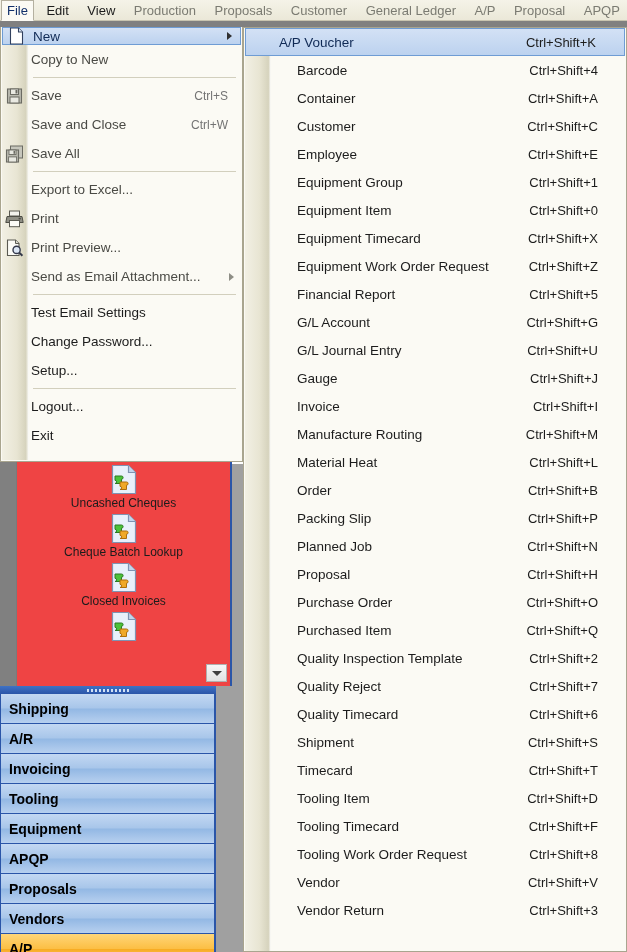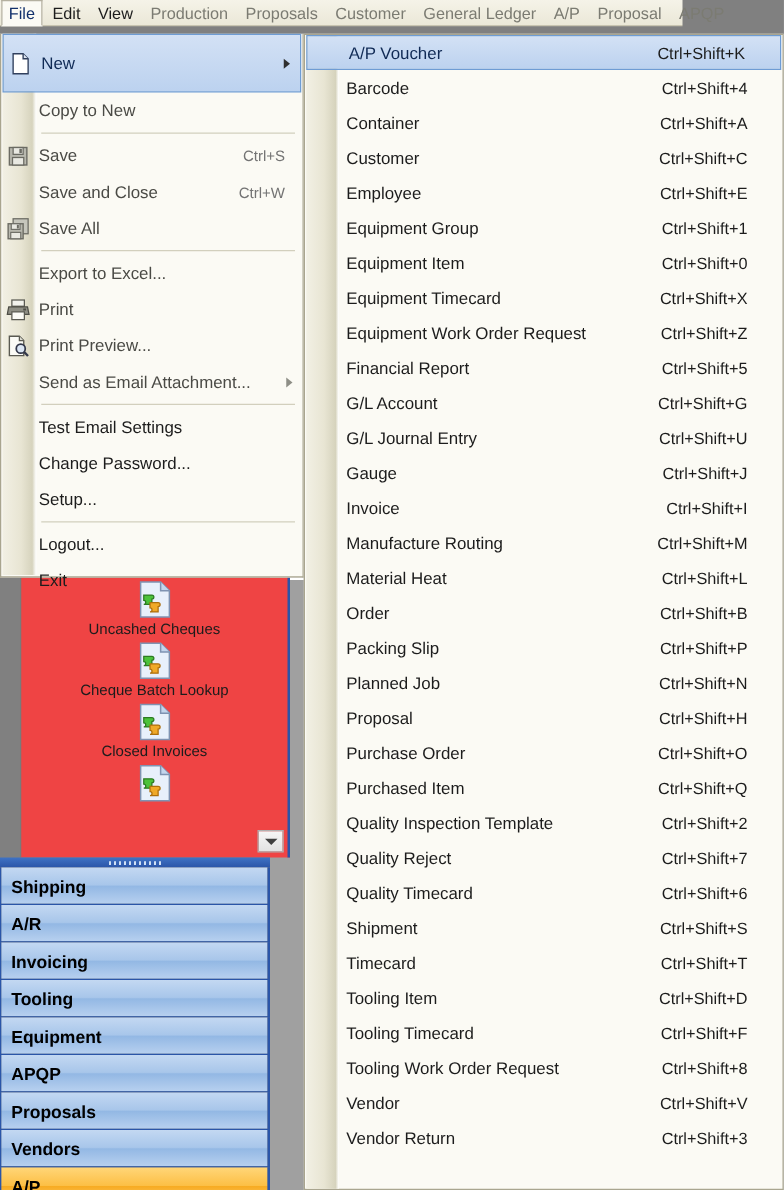--- a/index.html
+++ b/index.html
@@ -7,21 +7,21 @@
     margin: 0; padding: 0;
     width: 627px; height: 952px;
     overflow: hidden;
     background: #808080;
     font-family: "Liberation Sans", sans-serif;
   }
   #root { position: relative; width: 627px; height: 952px; }
 
   
   #menubar {
-    position: absolute; left: 0; top: 0; width: 546px; height: 21px;
+    position: absolute; left: 0; top: 0; width: 627px; height: 21px;
     background: linear-gradient(to bottom, #f5f3e8 0%, #ebe8d8 100%);
     border-bottom: 1px solid #c8c4b0;
     display: flex; align-items: center; justify-content: space-between;
   }
   .menubar-item {
     font-size: 13px; padding: 2px 6px; margin: 0 1px;
     color: #7b7b72; white-space: nowrap; line-height: 17px;
   }
   .menubar-item.enabled { color: #1c1c1c; }
   .menubar-item.active {
@@ -44,21 +44,21 @@
     background: linear-gradient(to right, #f2f0e4 0%, #e8e5d3 55%, #d6d3bd 88%, #ffffff 100%);
   }
   .fm-row {
     position: relative; height: 29px; display: flex; align-items: center;
     padding-left: 30px; font-size: 13.5px; color: #4a4a45; white-space: nowrap;
   }
   .fm-row.enabled { color: #1c1c1c; }
   .fm-row.selected {
     background: linear-gradient(to bottom, #d3e1f5 0%, #bcd2ef 100%);
     border: 1px solid #6e9cd4; color: #102a55;
-    margin: 0 1px; height: 47px;
+    margin: 0 1px; height: 18px;
   }
   .fm-label { flex: 1 1 auto; }
   .fm-accel { font-size: 12px; color: #737373; padding-right: 14px; }
   .fm-arrow {
     position: absolute; right: 8px; top: 50%; transform: translateY(-50%);
     width: 0; height: 0; border-left: 5px solid #303030;
     border-top: 4px solid transparent; border-bottom: 4px solid transparent;
   }
   .fm-arrow.dim { border-left-color: #8e8e86; }
   .fm-sep {
@@ -73,21 +73,21 @@
   #submenu {
     position: absolute; left: 243px; top: 27px; width: 384px; height: 925px;
     background: #fbfaf4; border: 1px solid #a9a58f; z-index: 28;
   }
   #submenu-gutter {
     position: absolute; left: 1px; top: 0; width: 26px; height: 923px;
     background: linear-gradient(to right, #f2f0e4 0%, #e8e5d3 55%, #d6d3bd 90%, #ffffff 100%);
   }
   .sm-row {
     position: relative; height: 28px; display: flex; align-items: center;
-    padding-left: 33px; font-size: 13.5px; color: #1c1c1c; white-space: nowrap;
+    padding-left: 33px; font-size: 13.5px; color: #1c1c1c; white-space: nowrap; margin-left: 20px;
   }
   .sm-row.selected {
     background: linear-gradient(to bottom, #d3e1f5 0%, #bcd2ef 100%);
     border: 1px solid #6e9cd4; color: #102a55;
     margin: 0 1px;
   }
   .sm-label { flex: 1 1 auto; }
   .sm-accel { font-size: 13px; color: #1c1c1c; padding-right: 28px; }
 
   

